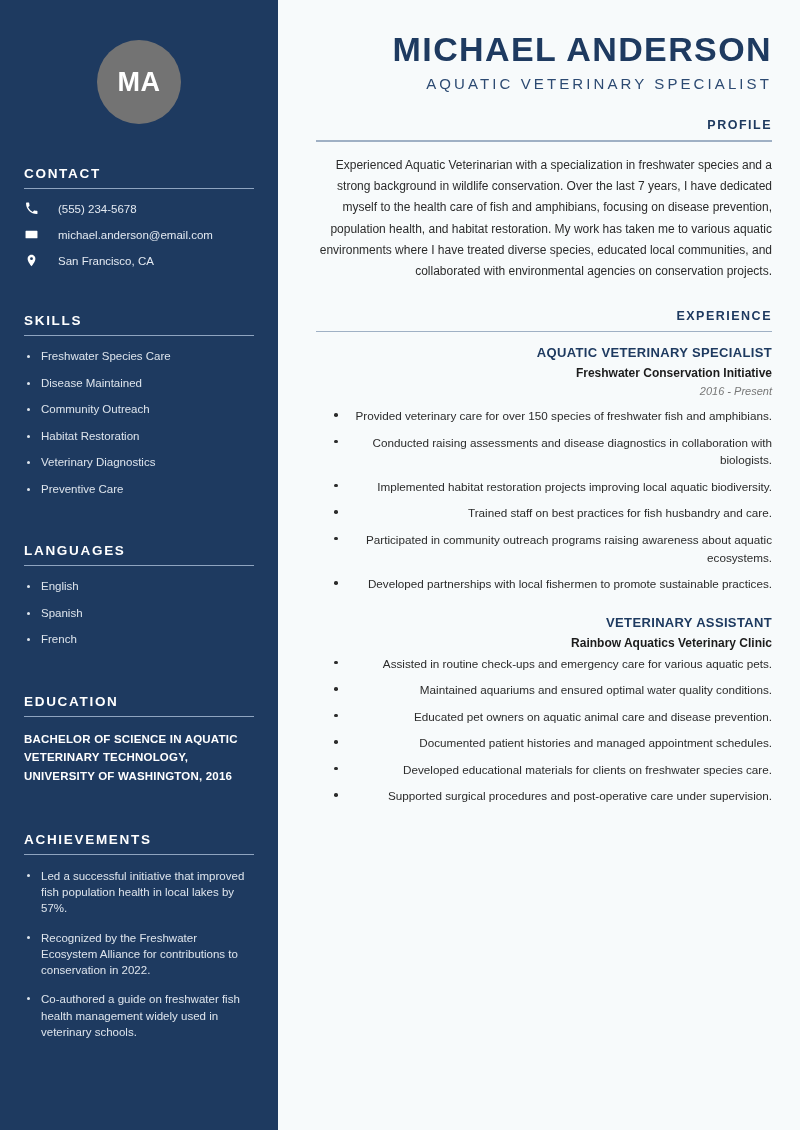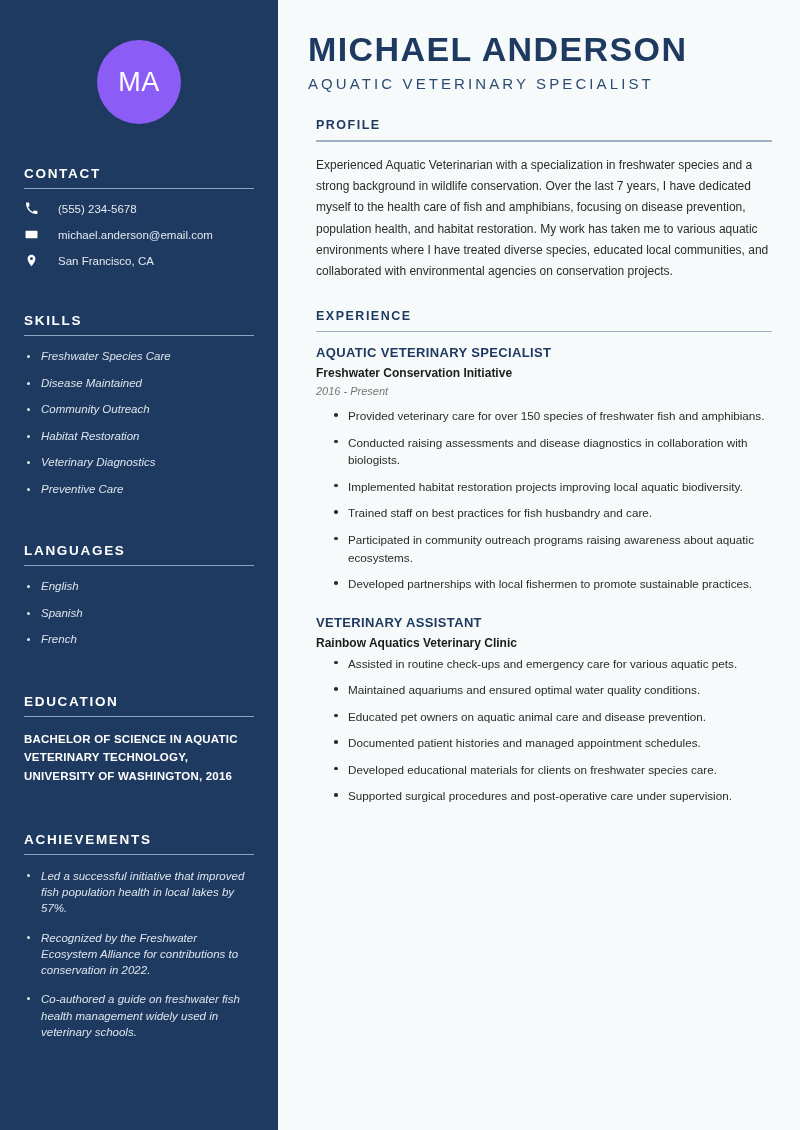--- a/index.html
+++ b/index.html
@@ -39,27 +39,27 @@
     display: flex;
     justify-content: center;
     padding-top: 40px;
     padding-bottom: 42px;
   }
 
   .avatar {
     width: 84px;
     height: 84px;
     border-radius: 50%;
-    background: #8b5cf6;
+    background: #737373;
     color: #ffffff;
     display: flex;
     align-items: center;
     justify-content: center;
     font-size: 27px;
-    font-weight: normal;
+    font-weight: bold;
     letter-spacing: 0.5px;
   }
 
   .side-section { margin-bottom: 22px; }
 
   .side-heading {
     font-size: 13.5px;
     font-weight: bold;
     letter-spacing: 1.7px;
     color: #ffffff;
@@ -86,21 +86,21 @@
   .c-icon {
     width: 14px;
     min-width: 14px;
     display: flex;
     align-items: center;
     justify-content: center;
   }
   .c-icon svg { display: block; fill: #ffffff; }
 
   
-  ul.side-list { list-style: none; font-style: italic; }
+  ul.side-list { list-style: none; }
   ul.side-list li {
     position: relative;
     padding-left: 17px;
     margin-bottom: 11px;
     font-size: 11.5px;
     line-height: 1.35;
     color: #dde4ec;
   }
   ul.side-list li:last-child { margin-bottom: 0; }
   ul.side-list li::before {
@@ -125,20 +125,21 @@
   }
 
   .gap-24 { height: 24px; }
 
   
   .main {
     flex: 1;
     height: 1130px;
     background: #f7fafb;
     padding: 30px 28px 0 30px;
+    text-align: right;
   }
 
   .name {
     font-size: 34px;
     font-weight: bold;
     letter-spacing: 1.4px;
     color: #1e3a60;
     line-height: 1.12;
   }
 

